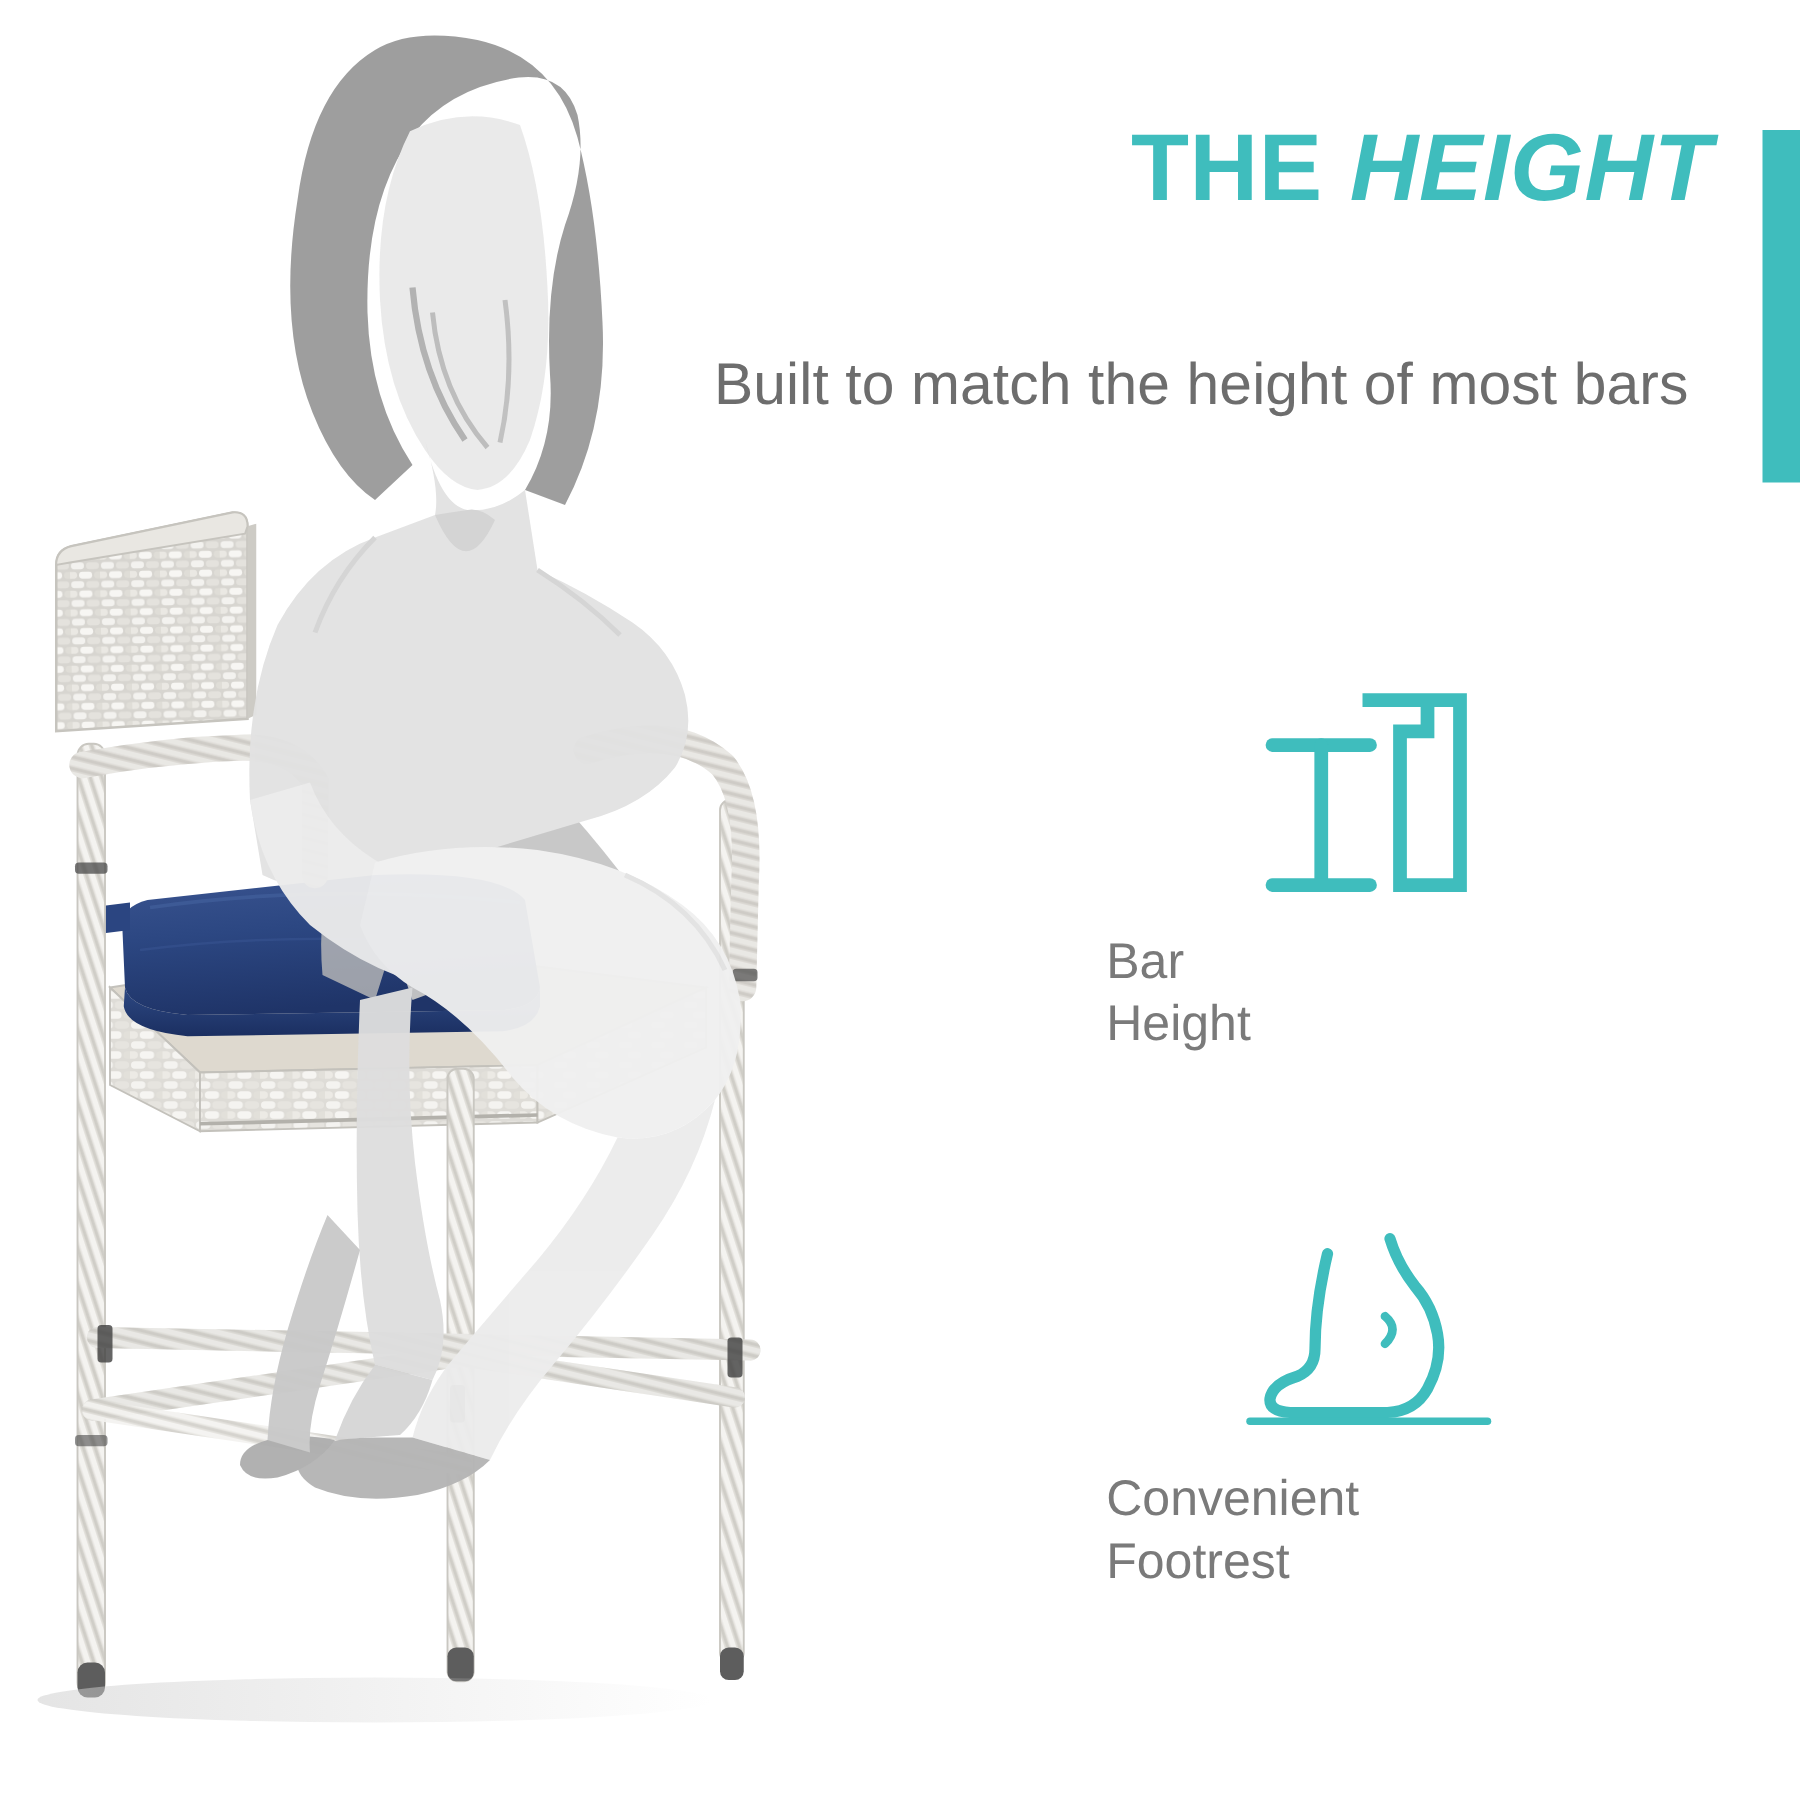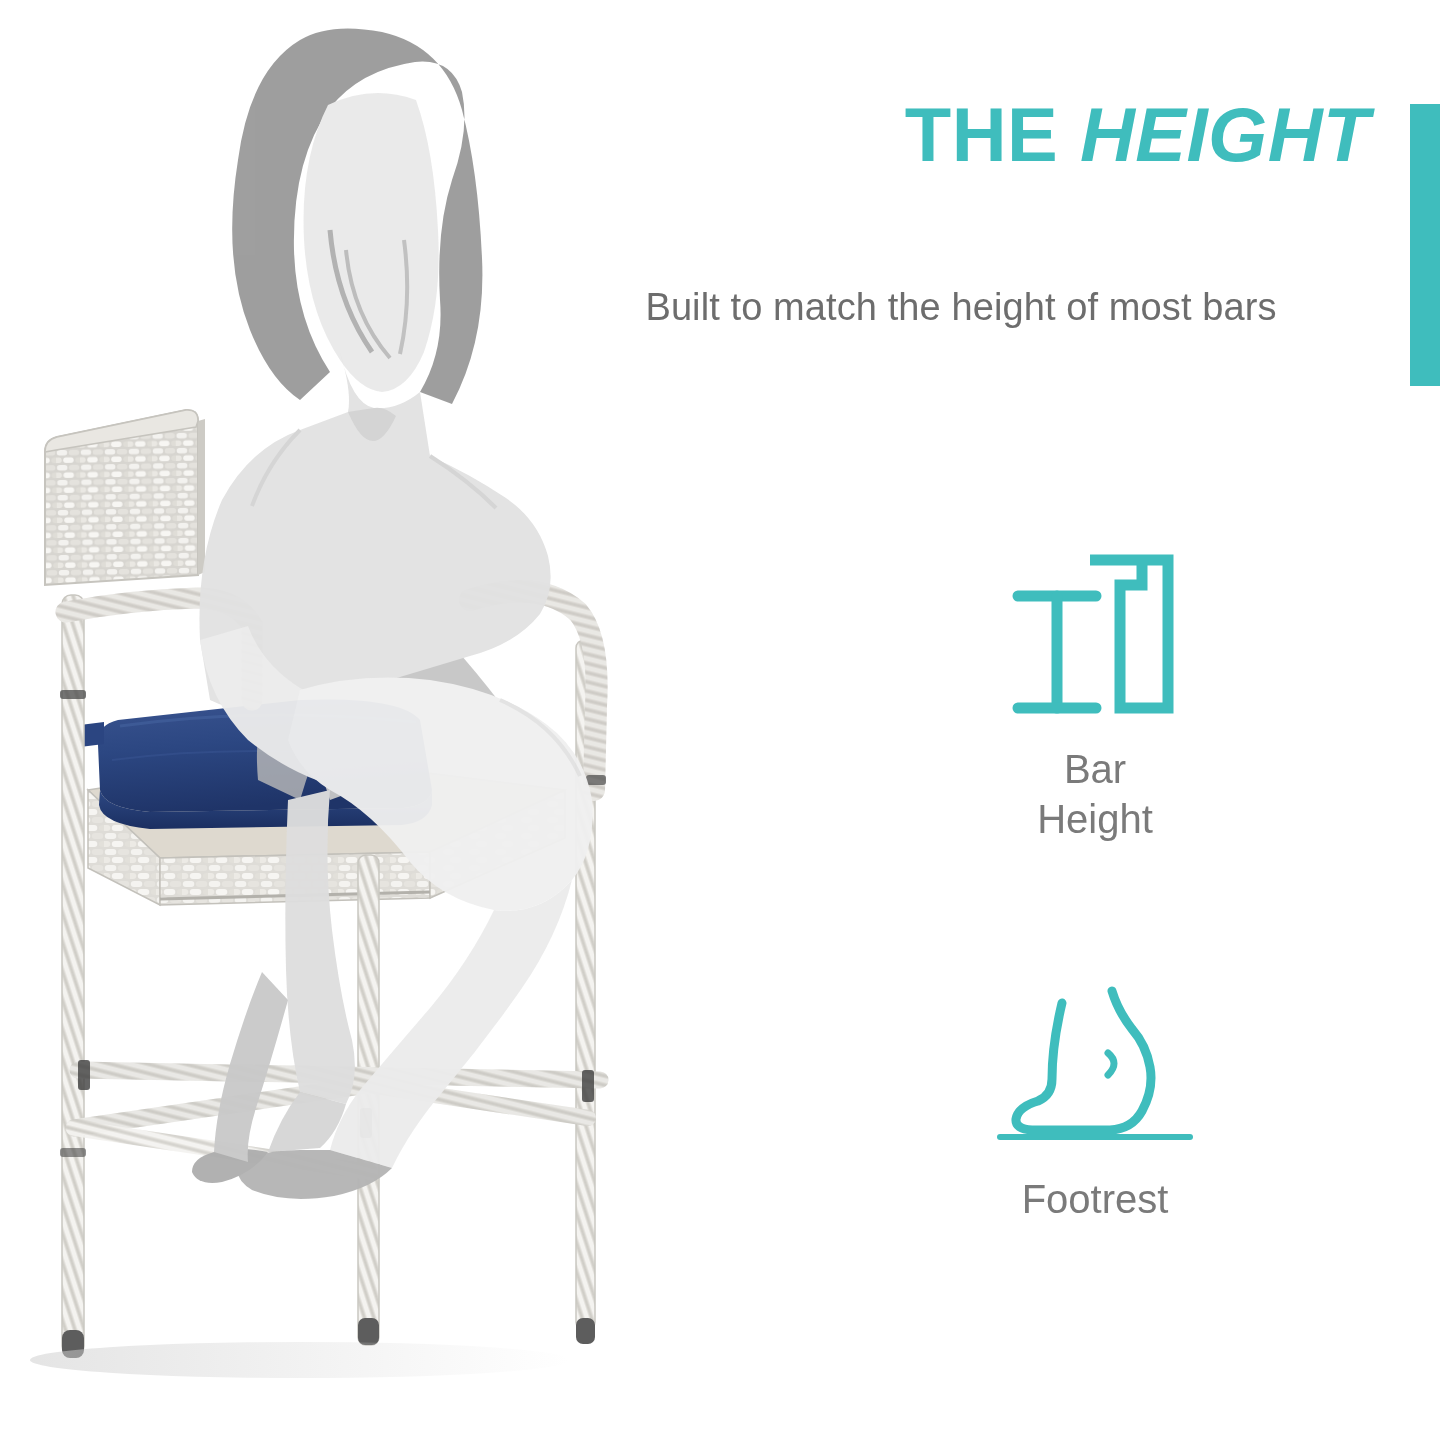--- a/index.html
+++ b/index.html
@@ -53,32 +53,31 @@
 
   .subhead {
     position: absolute;
     left: 555px;
     top: 283px;
     width: 812px;
     text-align: center;
     color: #6d6d6d;
     font-family: "Liberation Sans", sans-serif;
     font-weight: 300;
-    font-size: 38px;
+    font-size: 47px;
     line-height: 48px;
     letter-spacing: 0.1px;
   }
   .subhead span { display: block; }
 
   
   .feature {
     position: absolute;
     width: 420px;
     left: 885px;
-    text-align: center;
   }
   .feature-bar-height { top: 530px; }
   .feature-footrest   { top: 975px; }
 
   .feature-icon {
     height: 190px;
     display: flex;
     align-items: flex-end;
     justify-content: center;
   }
@@ -339,17 +338,18 @@
                    Q156 70 142 54
                    Q128 36 122 16"></path>
 
           <path d="M118 78 Q130 88 118 100" stroke-width="7"></path>
 
           <line x1="10" y1="162" x2="200" y2="162" stroke-width="6"></line>
         </g>
       </svg>
     </div>
     <div class="feature-label">
+      <span>Convenient</span>
       <span>Footrest</span>
     </div>
   </div>
 
 </div>
 
 </body></html>

